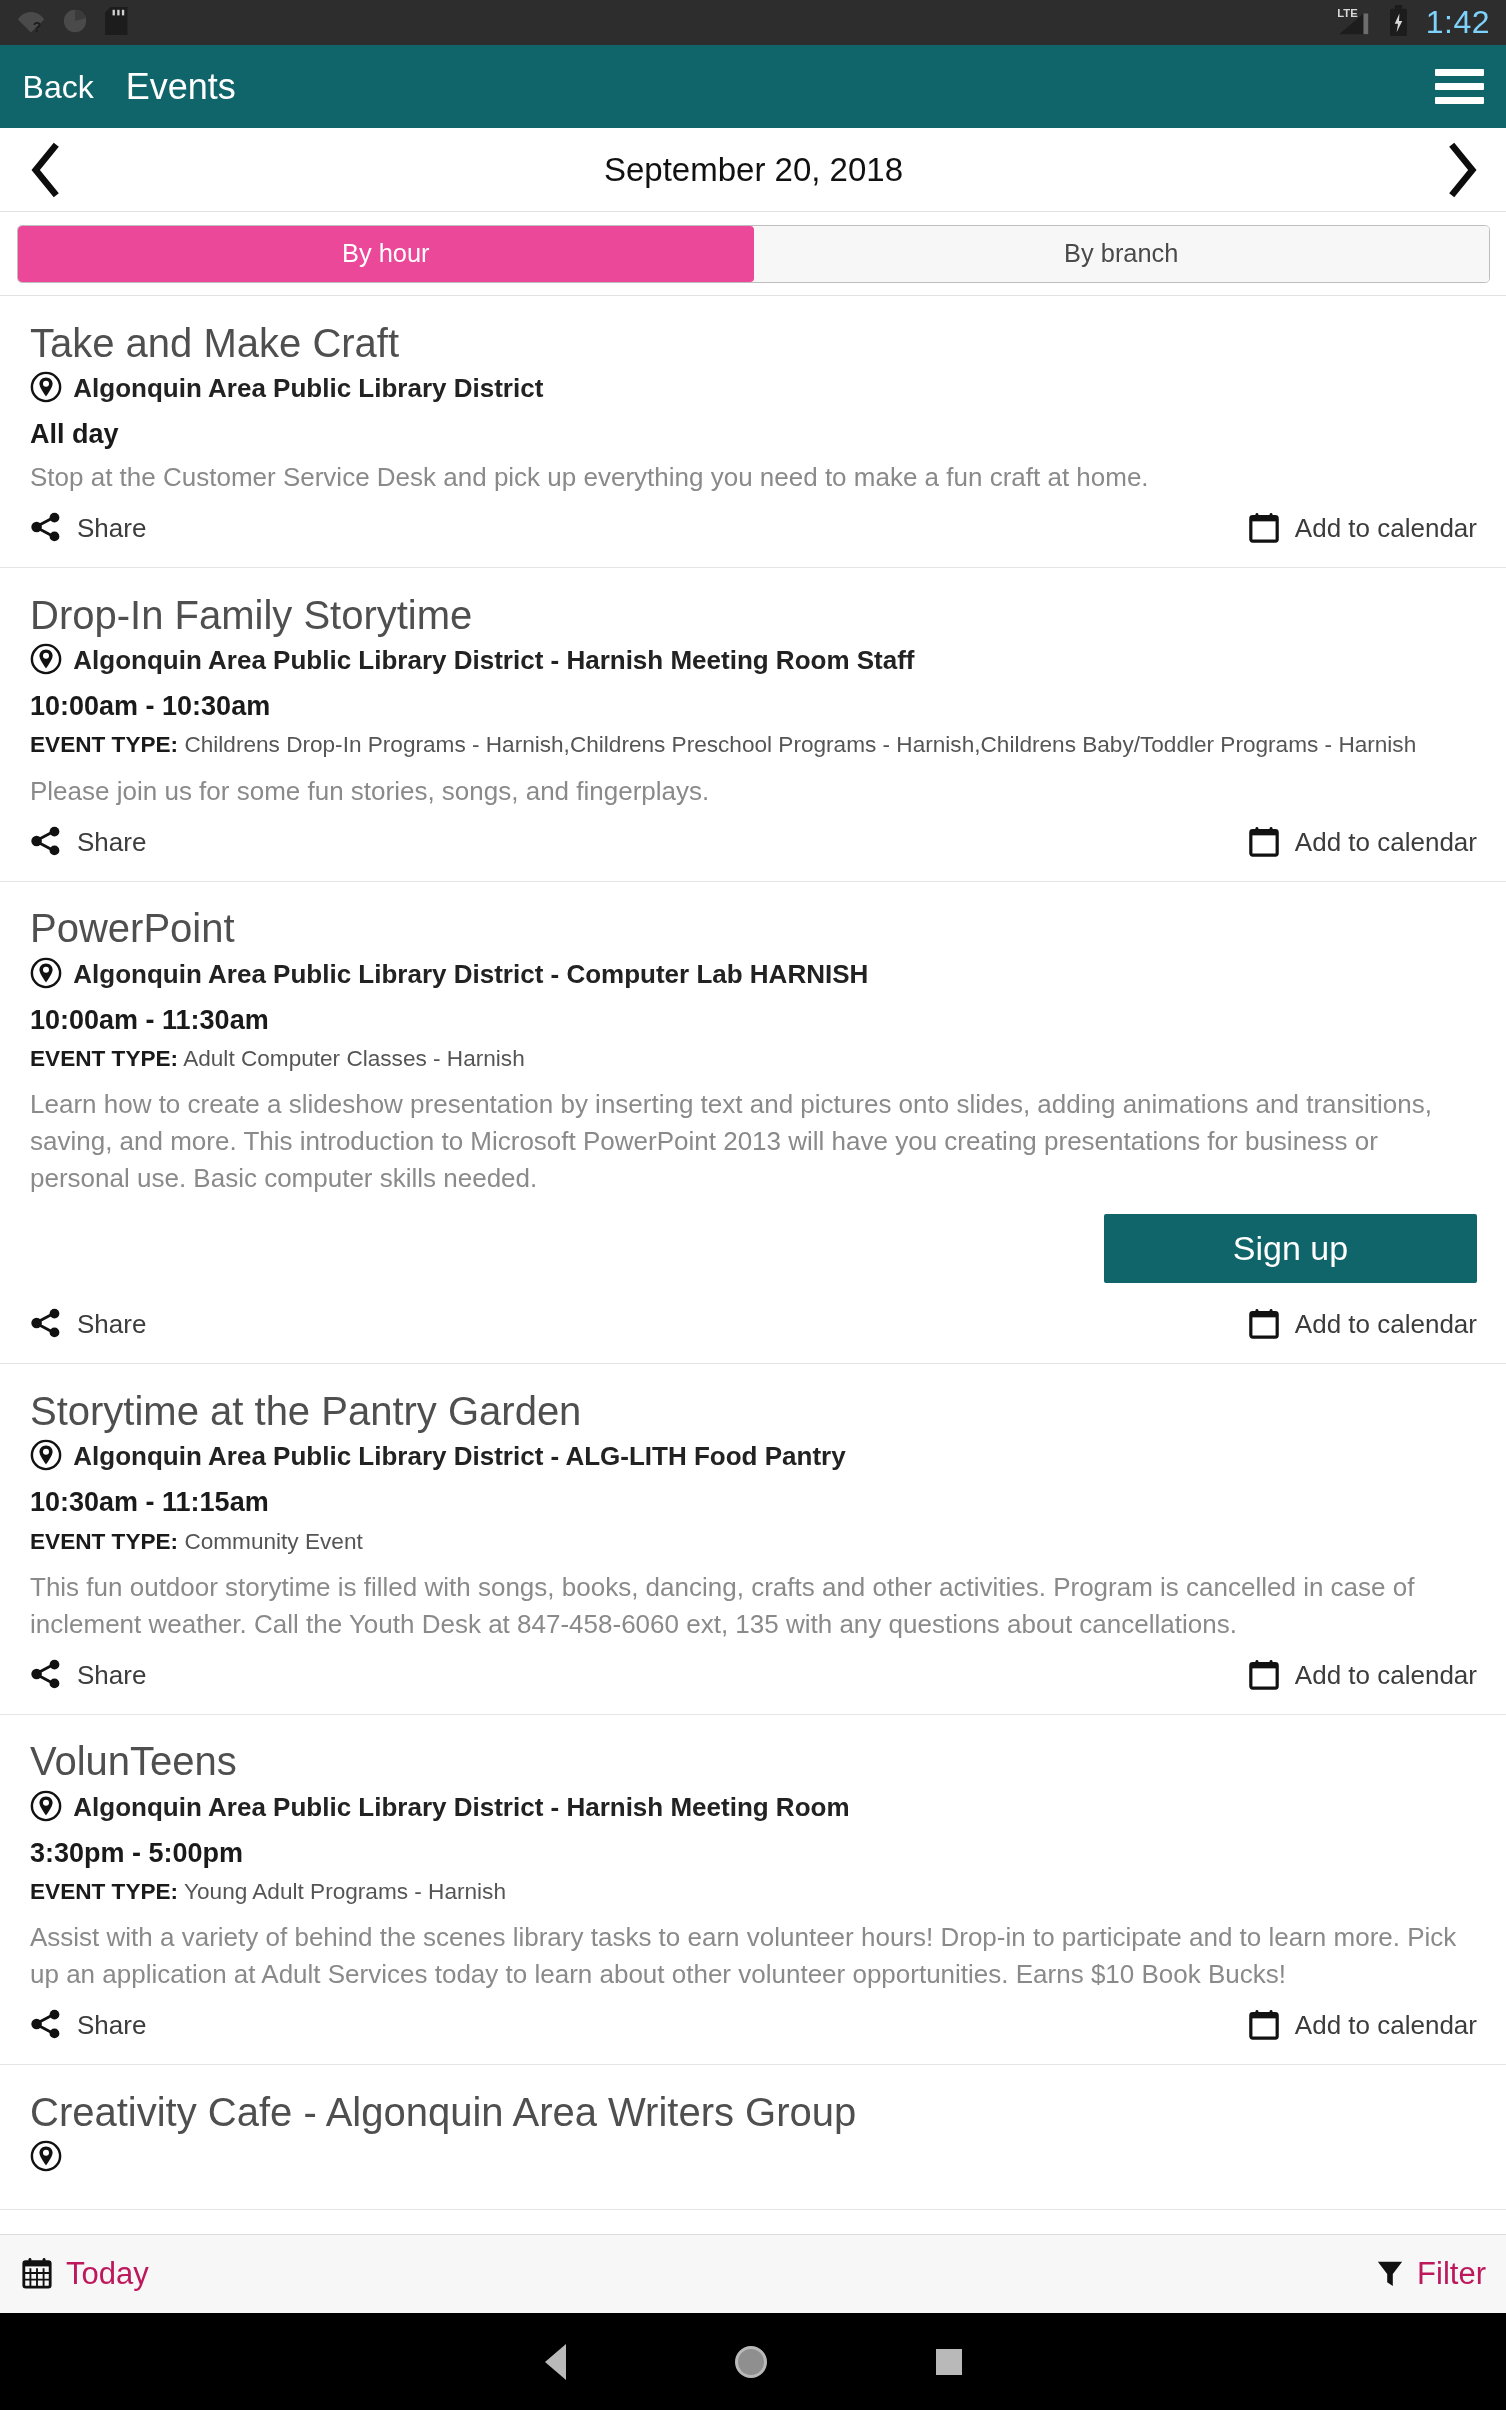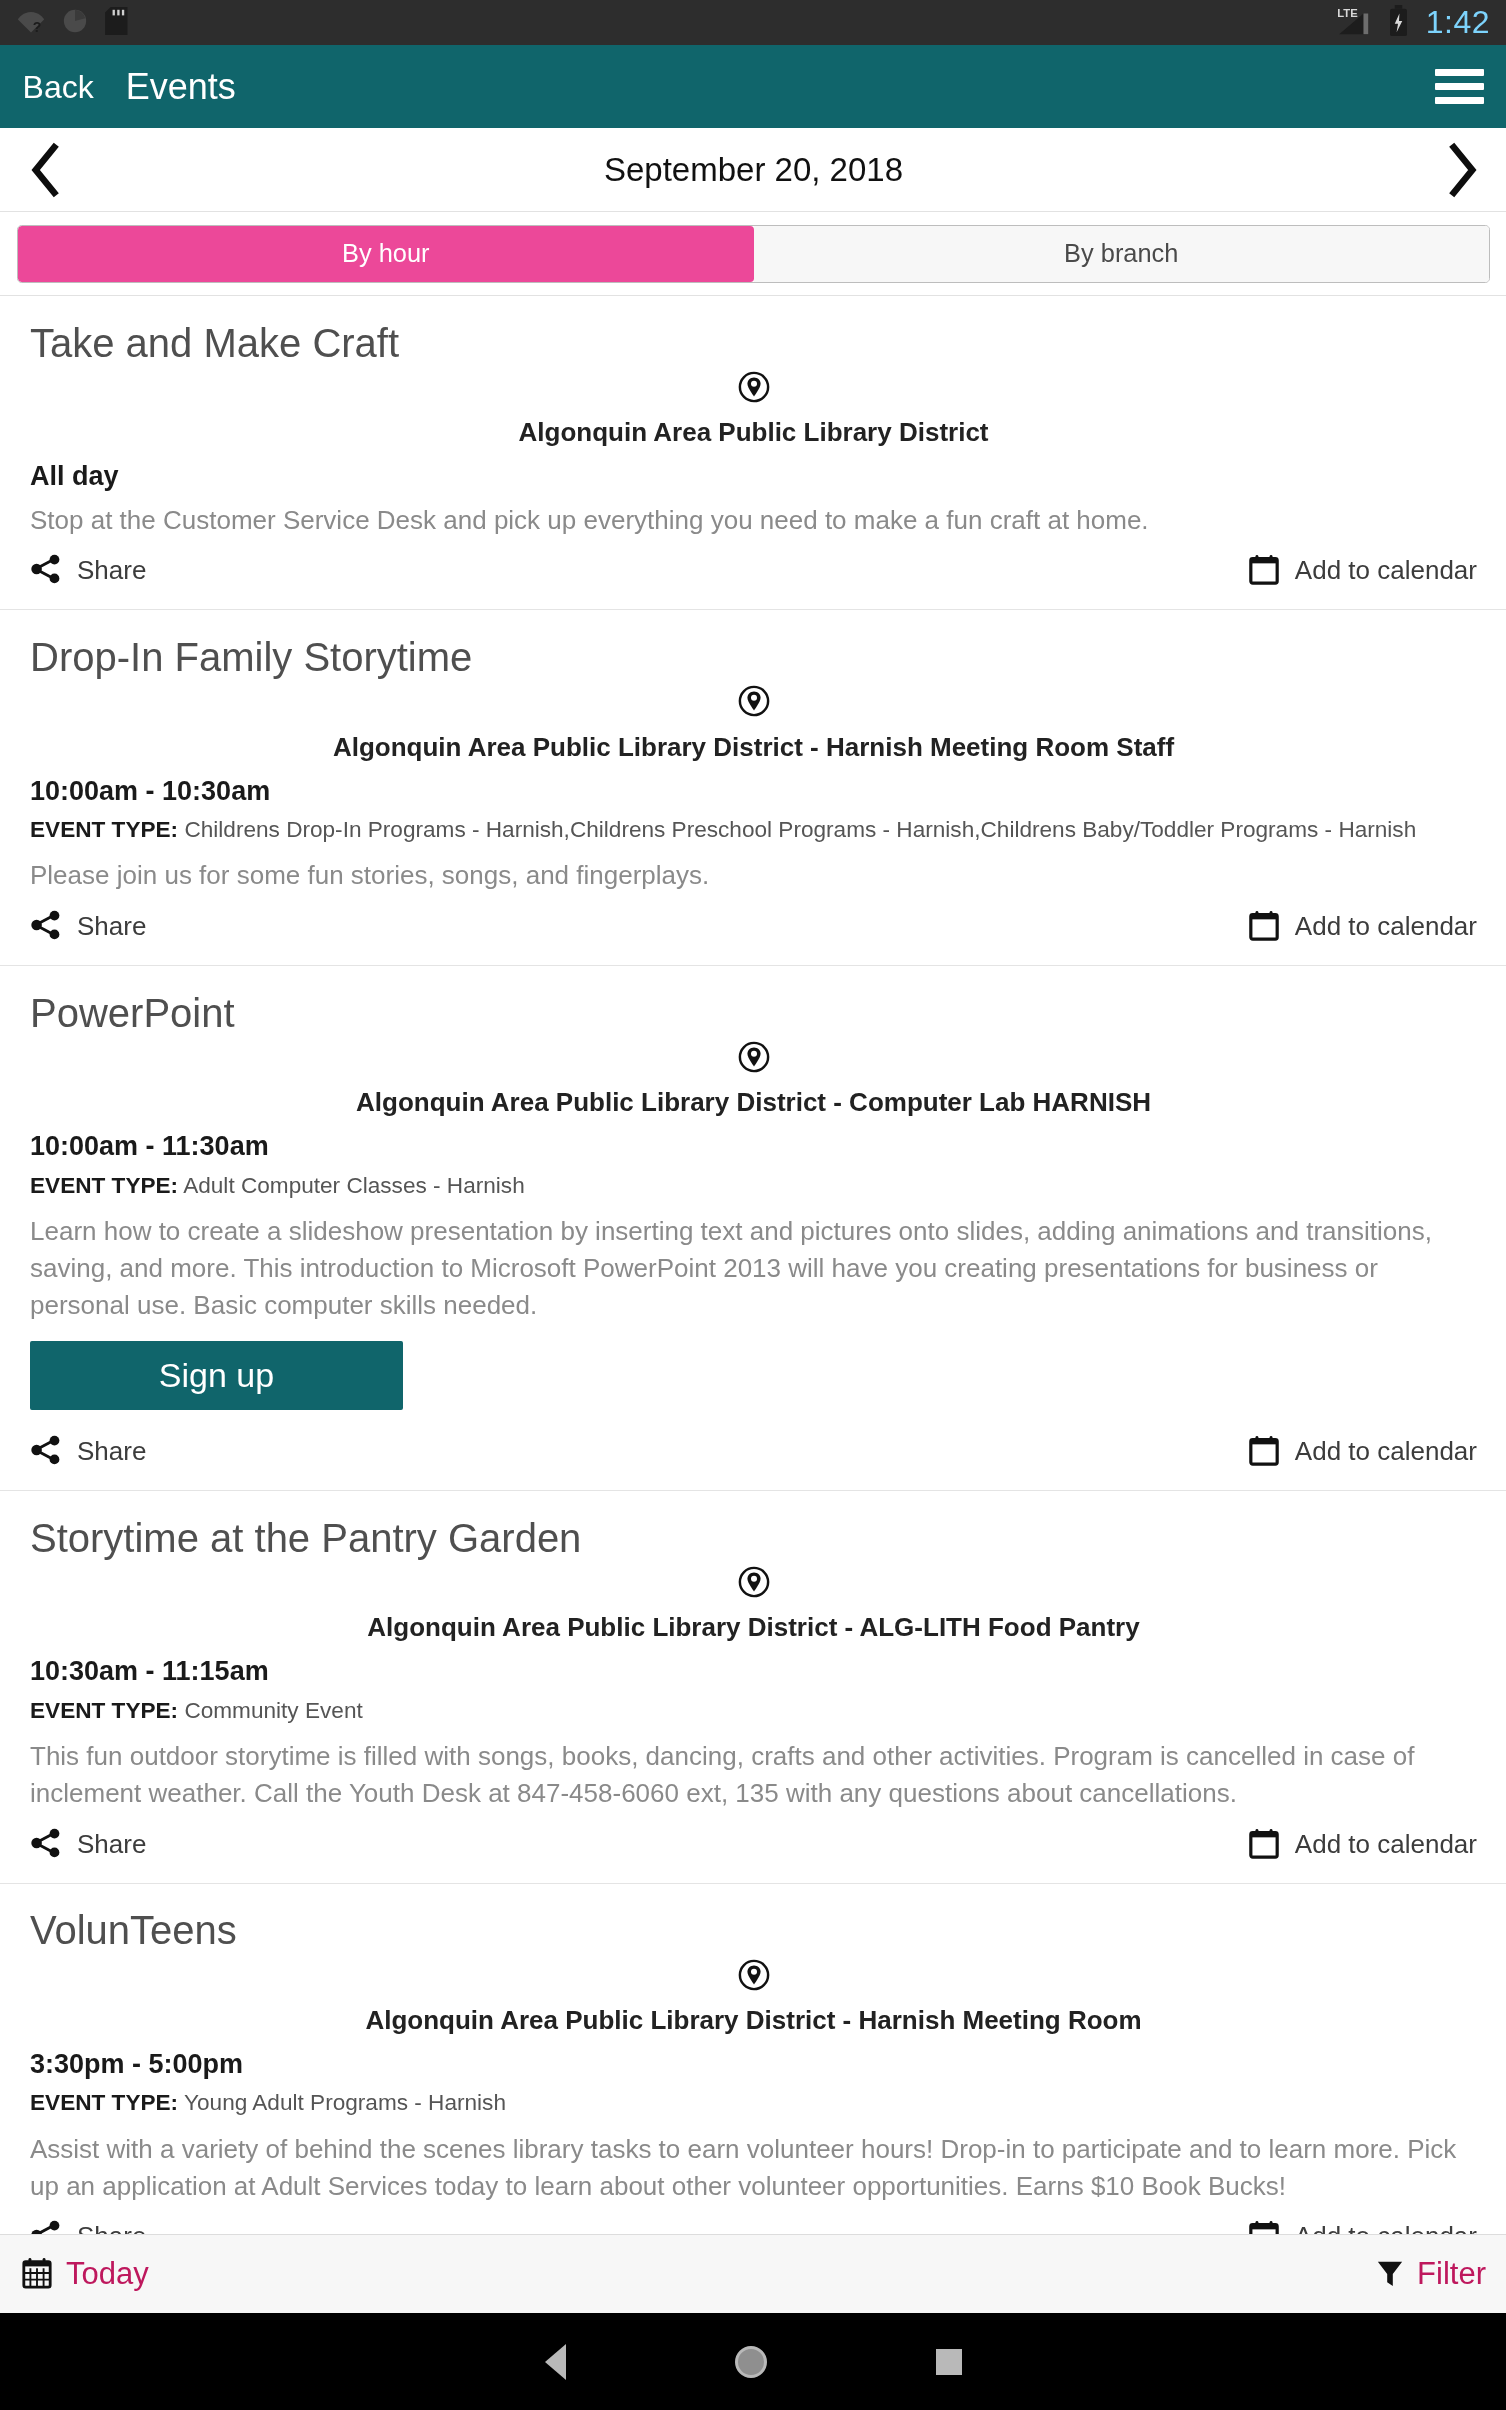--- a/index.html
+++ b/index.html
@@ -139,21 +139,20 @@
     color: #4f4f4f;
     font-weight: 400;
     line-height: 1.12;
     margin-bottom: 5.6px;
   }
   .ev-loc {
     display: flex;
     align-items: center;
     gap: 11.3px;
     margin: 5.6px 0 13px 0;
-    flex-direction: column;
   }
   .ev-loc .loctext {
     font-size: 26px;
     color: #222222;
     font-weight: 600;
   }
   .ev-time {
     font-size: 27px;
     color: #1a1a1a;
     font-weight: 600;
@@ -167,21 +166,21 @@
   }
   .ev-type b { color: #1a1a1a; font-weight: 700; }
   .ev-desc {
     font-size: 26px;
     color: #8a8a8a;
     line-height: 1.42;
     margin-bottom: 15px;
   }
   .ev-signup-row {
     display: flex;
-    justify-content: flex-start;
+    justify-content: flex-end;
     margin: 17px 0 24.5px 0;
   }
   .signup-btn {
     background: #10656b;
     color: #ffffff;
     font-size: 34px;
     padding: 15px 0;
     width: 373px;
     text-align: center;
     border: none;

